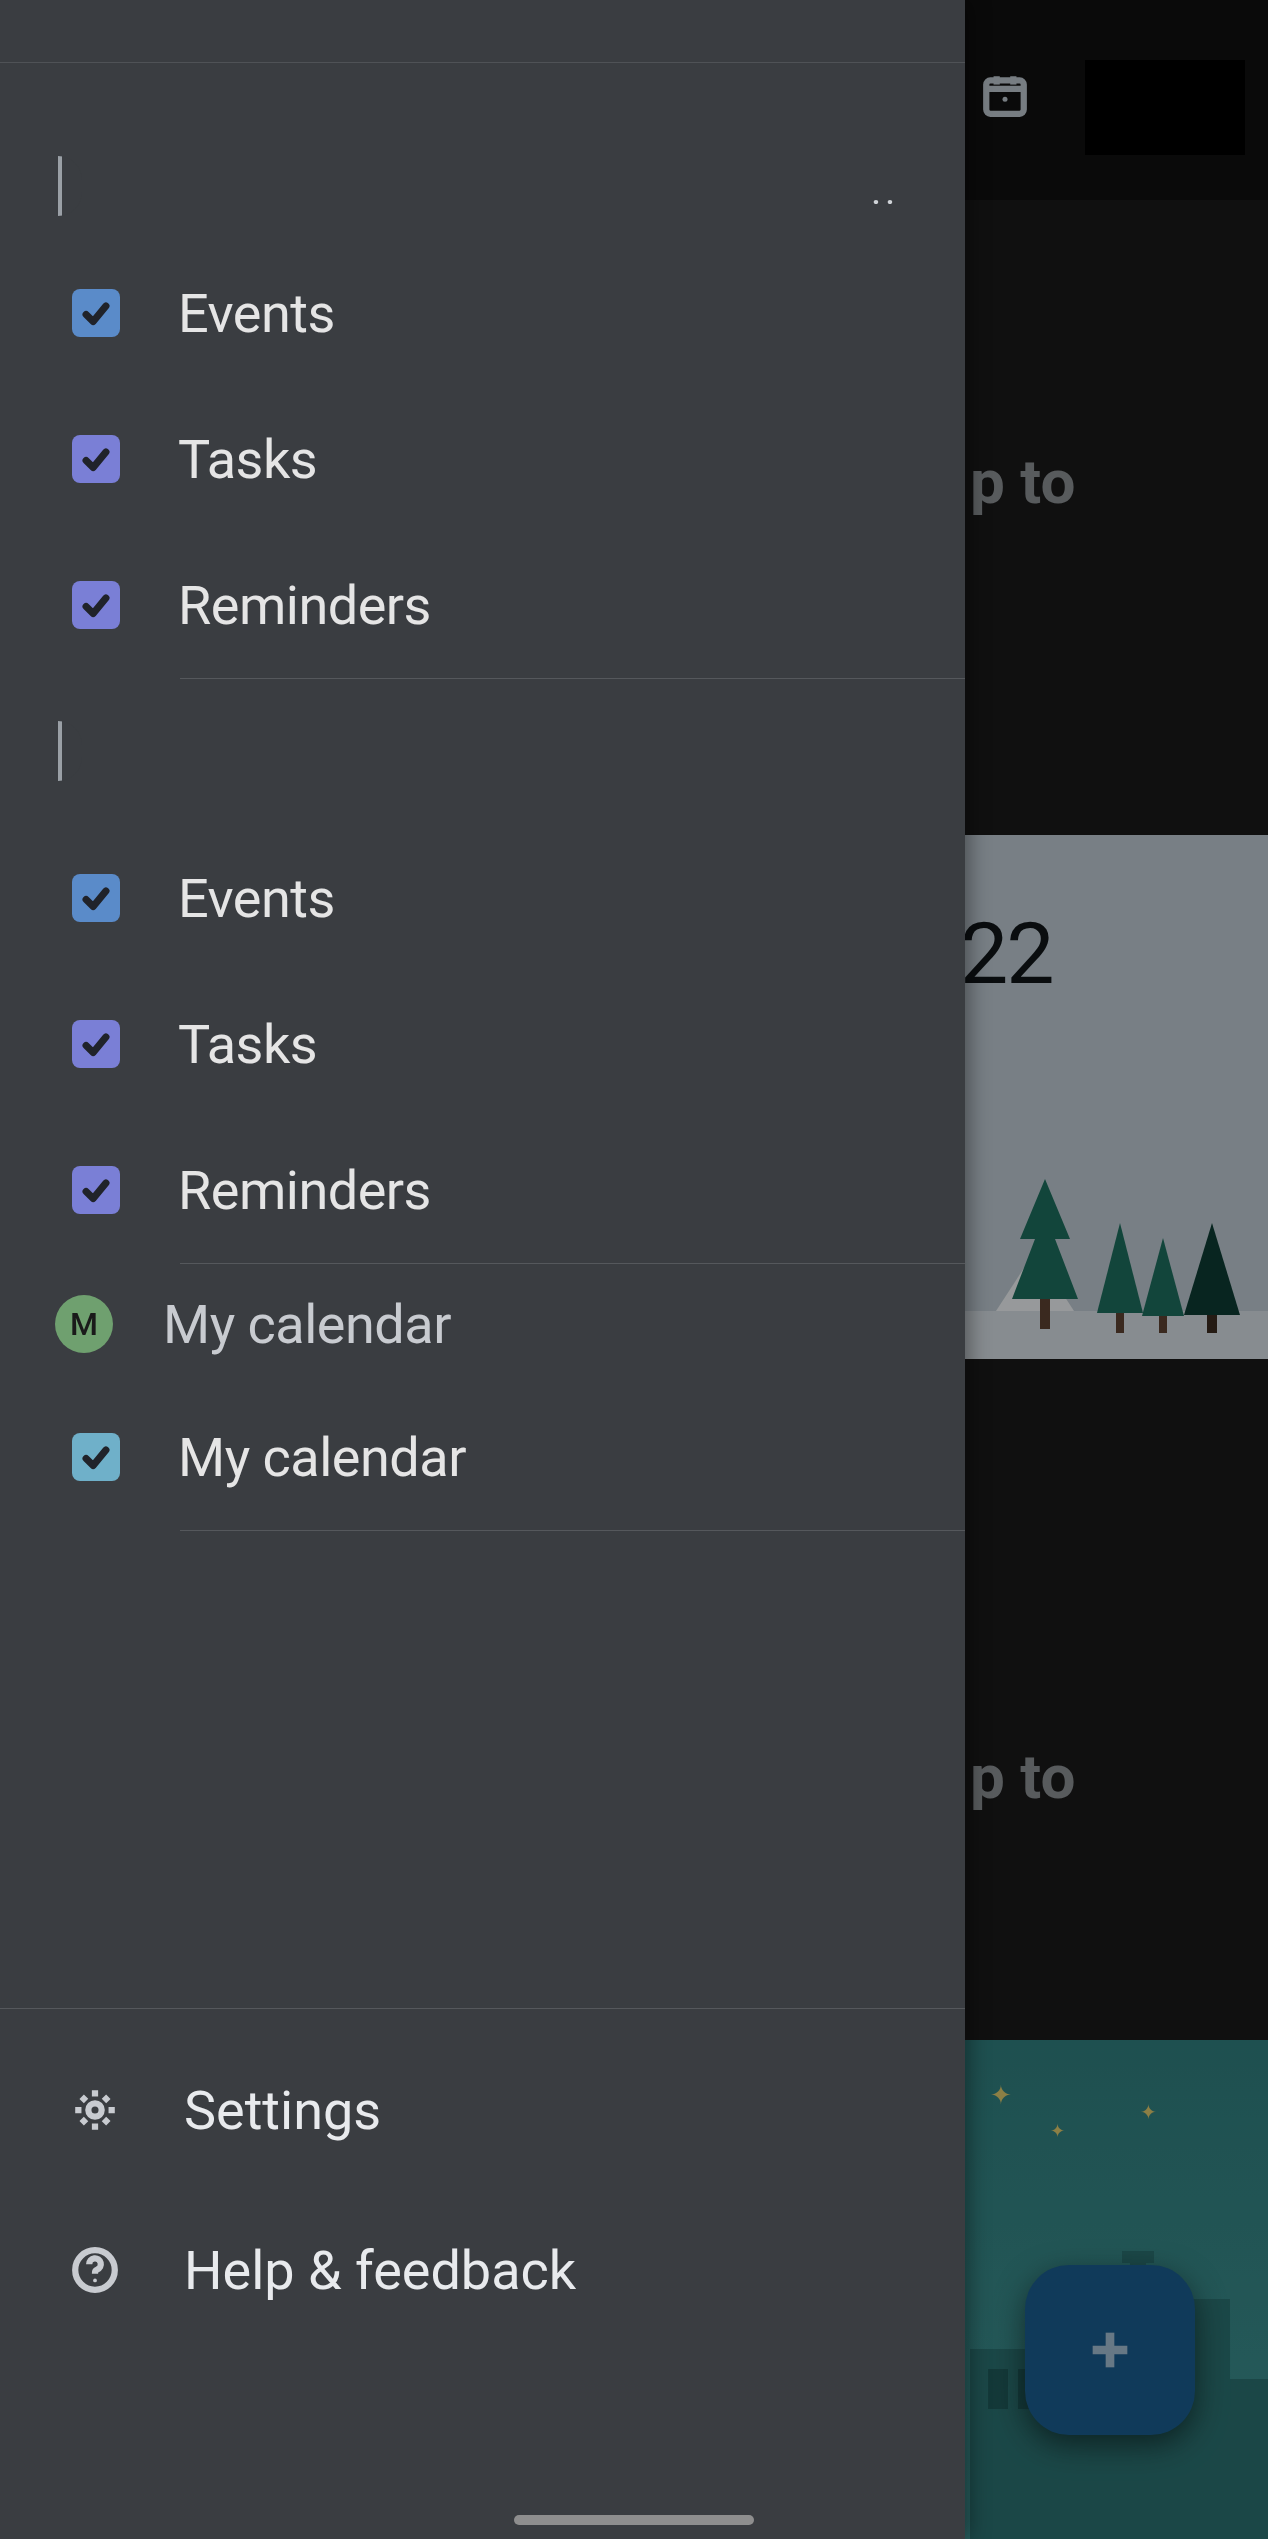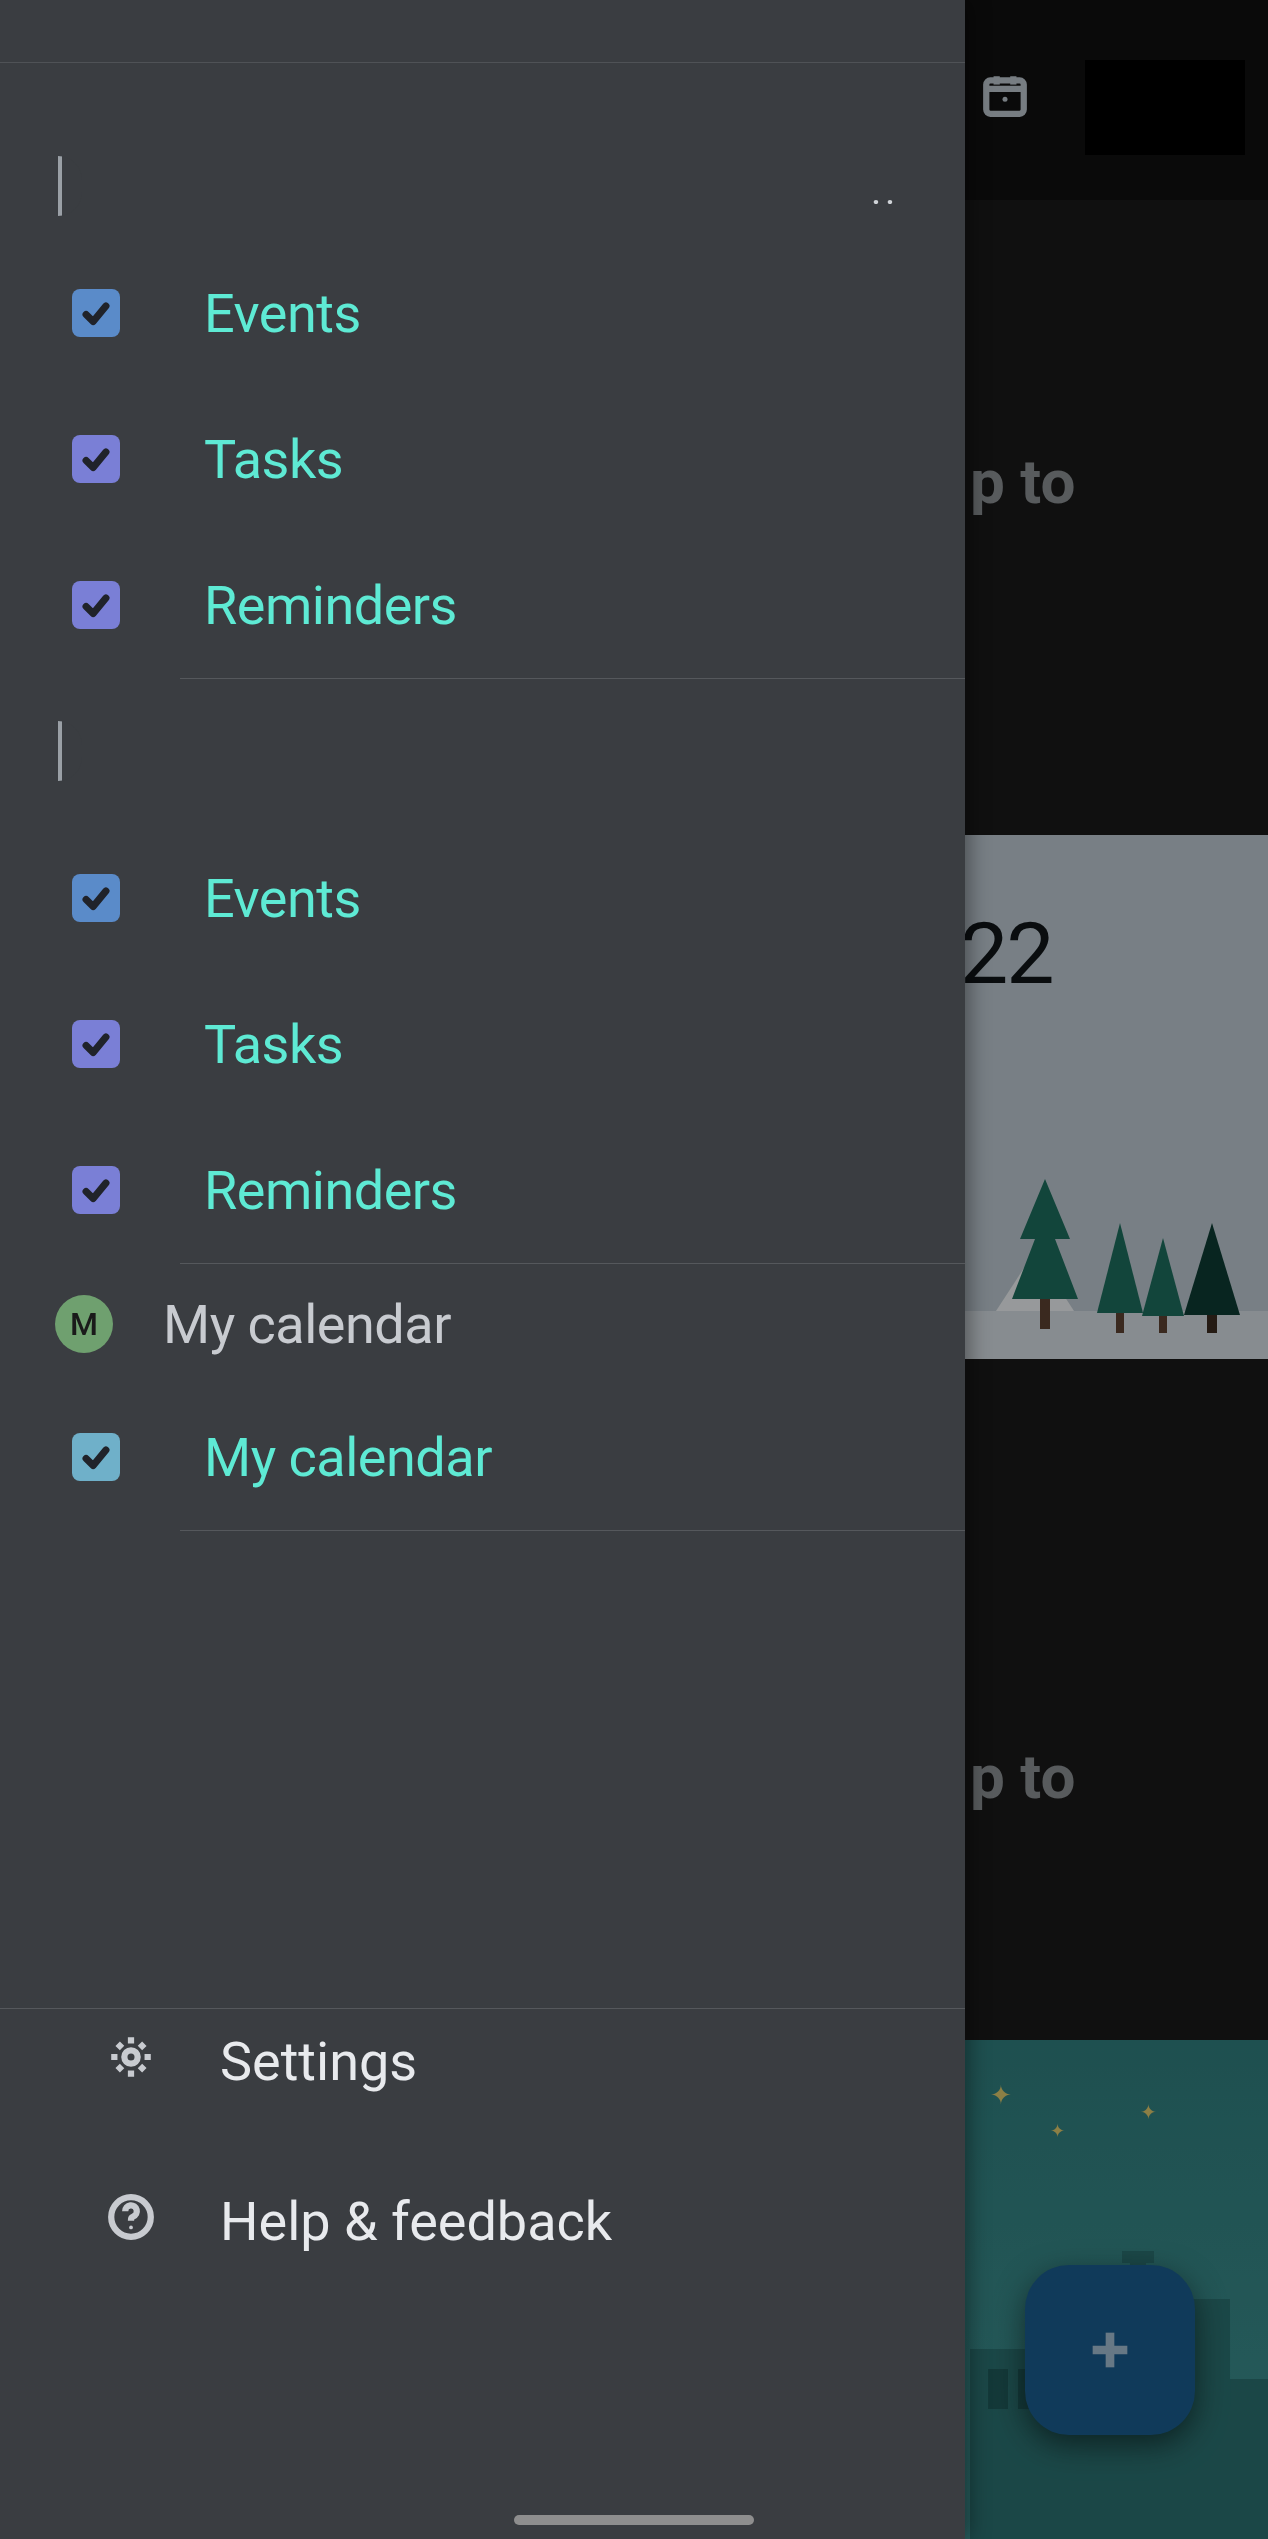--- a/index.html
+++ b/index.html
@@ -40,32 +40,32 @@
   .drawer { position: absolute; top: 0; left: 0; width: 965px; height: 2539px; background: #3a3d41; color: #e8eaed; box-shadow: 4px 0 20px rgba(0,0,0,0.4); }
   .drawer-top-border { position: absolute; top: 62px; left: 0; right: 0; height: 1px; background: #4f5256; }
   
   .drawer-scroll { position: absolute; top: 64px; left: 0; right: 0; bottom: 530px; }
   
   .dots { position: absolute; top: 178px; left: 872px; color: #cfd3d7; font-size: 28px; letter-spacing: 6px; font-weight: 700; }
   
   .row { display: flex; align-items: center; height: 146px; padding-left: 72px; }
   .row .box { width: 48px; height: 48px; border-radius: 8px; display: flex; align-items: center; justify-content: center; flex-shrink: 0; }
   .row .box svg { width: 34px; height: 34px; stroke: #20232a; stroke-width: 5; fill: none; stroke-linecap: round; stroke-linejoin: round; }
-  .row .lbl { font-size: 54px; font-weight: 400; margin-left: 84px; color: #5eead4; letter-spacing: -0.5px; }
+  .row .lbl { font-size: 54px; font-weight: 400; margin-left: 58px; color: #e5e5e5; letter-spacing: -0.5px; }
   
   .avatar { width: 58px; height: 58px; border-radius: 50%; display: flex; align-items: center; justify-content: center; color: #1a1a1a; font-size: 32px; font-weight: 500; flex-shrink: 0; margin-left: -5px; }
   .row.account .lbl { margin-left: 50px; color: #c8cbd0; }
   .row.account { height: 120px; }
   
   .redact { position: absolute; width: 24px; height: 60px; background: #3a3d41; border-left: 4px solid #9aa0a6; border-radius: 0 30px 30px 0; }
   
   .divider { height: 1px; background: #55585c; margin-left: 180px; margin-right: 0; }
   .divider.full { margin-left: 0; position: absolute; left: 0; right: 0; }
   
-  .footer-row { display: flex; align-items: flex-start; height: 160px; padding-left: 68px; margin-left: 36px; }
+  .footer-row { display: flex; align-items: center; height: 160px; padding-left: 68px; }
   .footer-row .ic { width: 54px; height: 54px; display: flex; align-items: center; justify-content: center; flex-shrink: 0; }
   .footer-row .ic svg { width: 50px; height: 50px; stroke: #c8cbd0; stroke-width: 3; fill: none; }
   .footer-row .lbl { font-size: 54px; font-weight: 400; margin-left: 62px; color: #e8eaed; }
   
   .scrim { position: absolute; top: 0; left: 965px; right: 0; bottom: 0; background: rgba(0,0,0,0.35); pointer-events: none; }
   
 </style>
 </head>
 <body>
 

